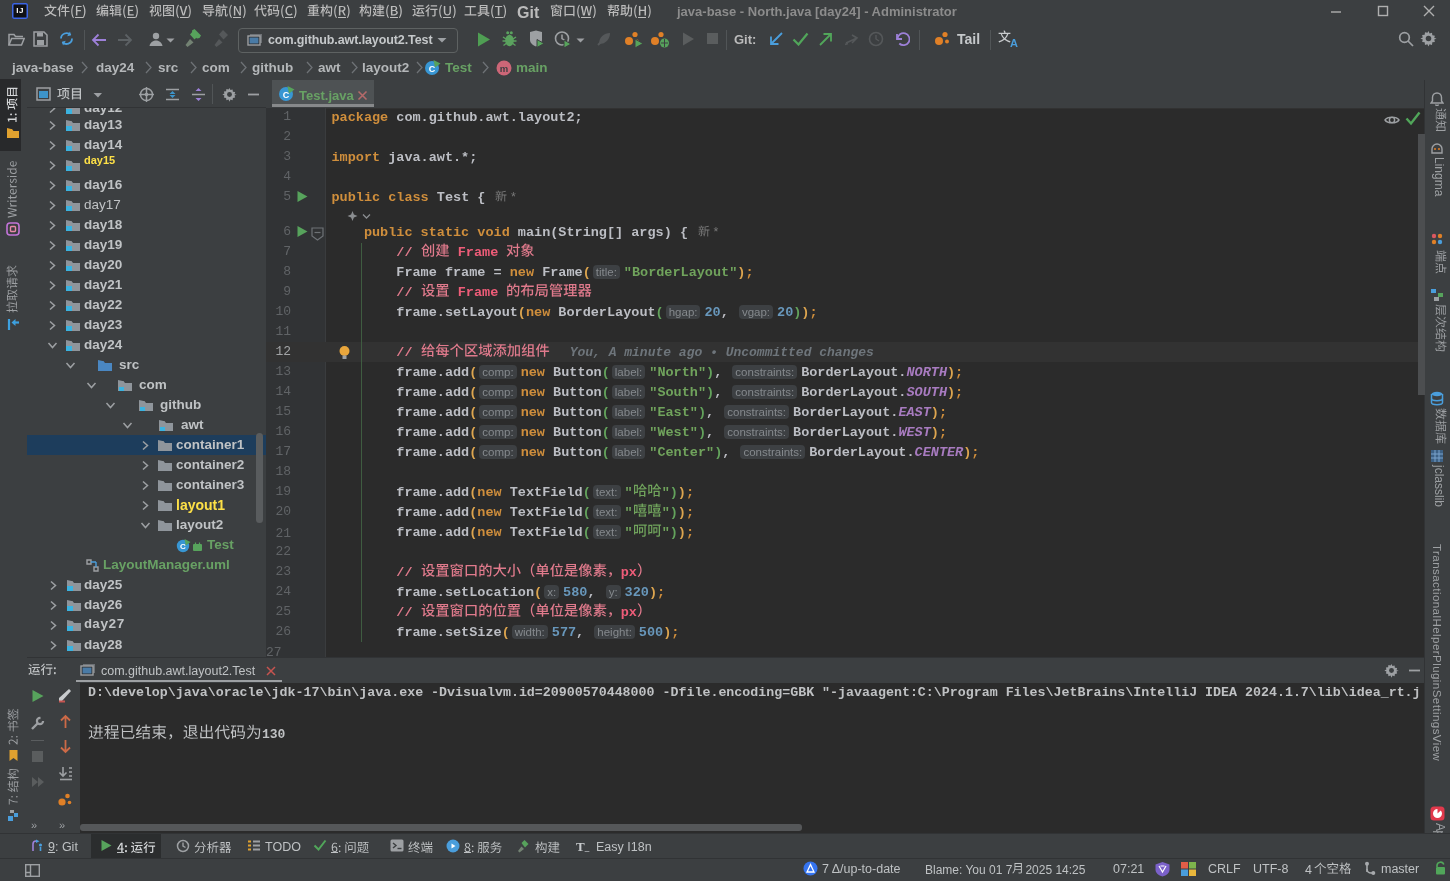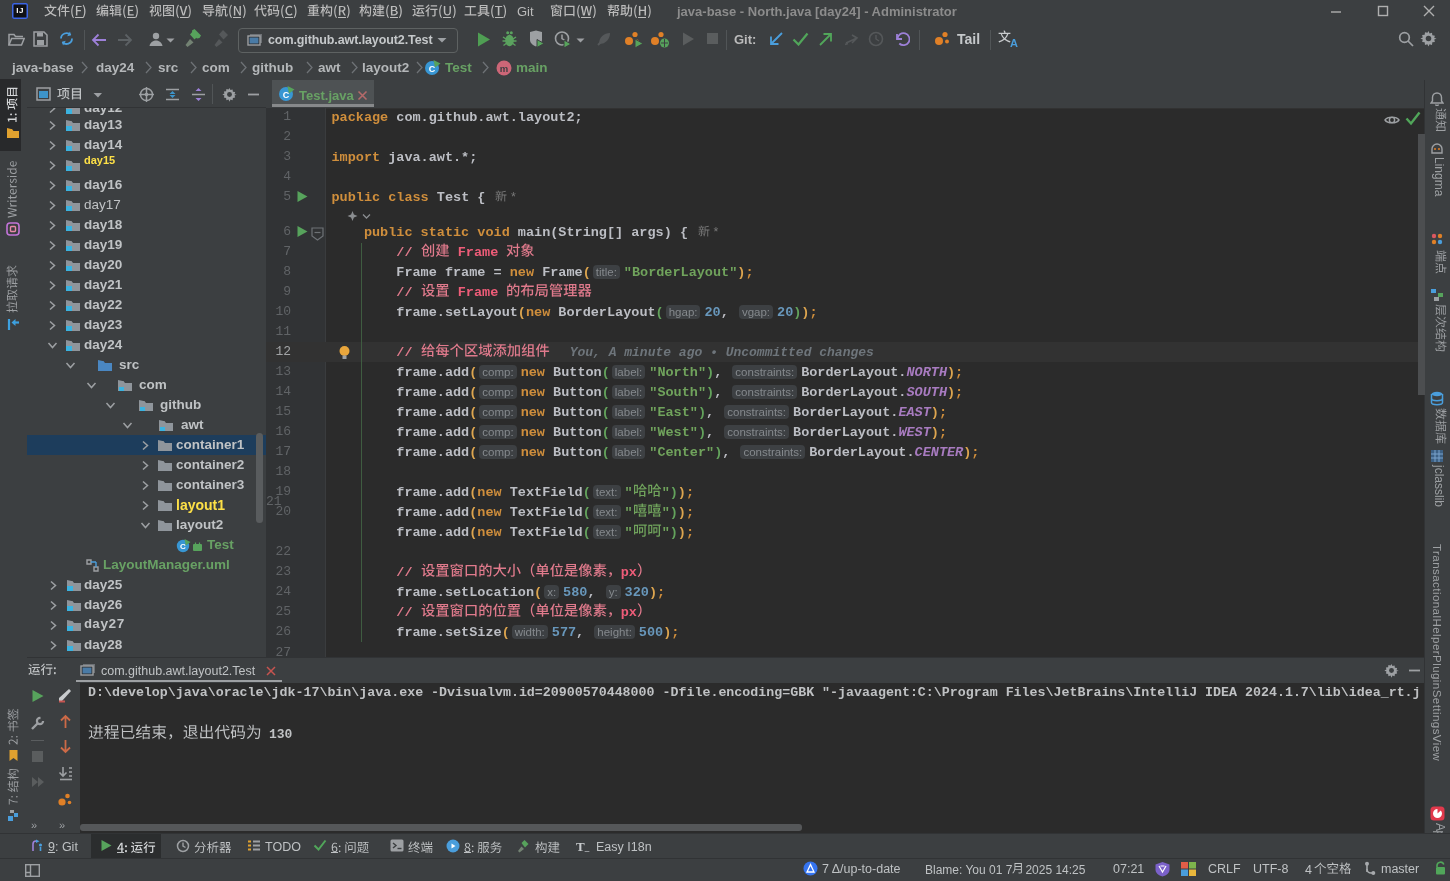--- a/index.html
+++ b/index.html
@@ -58,21 +58,21 @@
       <path fill="#bbbbbb" d="M4.9 1.2V2.4H11.5V1.2ZM0.8 1.8C1.5 2.4 2.6 3.2 3.1 3.6L3.9 2.7C3.4 2.3 2.4 1.6 1.6 1.1ZM4.9 9.9C5.3 9.8 6 9.7 10.6 9.2C10.8 9.6 11 9.9 11.1 10.2L12.2 9.7C11.7 8.7 10.7 7 9.9 5.8L8.9 6.2C9.3 6.8 9.7 7.5 10 8.2L6.3 8.5C6.9 7.6 7.5 6.4 8 5.3H12.4V4.1H4.1V5.3H6.6C6.1 6.5 5.4 7.7 5.2 8C4.9 8.4 4.7 8.6 4.5 8.7C4.6 9 4.8 9.7 4.9 9.9ZM3.4 5H0.5V6.1H2.2V10C1.6 10.3 1 10.8 0.4 11.5L1.3 12.6C1.9 11.8 2.5 11 2.9 11C3.2 11 3.7 11.4 4.2 11.7C5.1 12.3 6.2 12.4 7.8 12.4C9.2 12.4 11.3 12.4 12.3 12.3C12.3 11.9 12.5 11.3 12.6 10.9C11.3 11.1 9.2 11.2 7.8 11.2C6.4 11.2 5.3 11.2 4.4 10.6C4 10.3 3.7 10.1 3.4 10Z M18.7 1.2V2.4H25.1V1.2ZM16.4 0.5C15.7 1.4 14.5 2.6 13.4 3.3C13.6 3.5 13.9 4 14.1 4.3C15.3 3.4 16.7 2.1 17.6 0.9ZM18.2 4.8V6H22.3V11C22.3 11.2 22.2 11.3 22 11.3C21.7 11.3 20.9 11.3 20 11.3C20.2 11.6 20.4 12.1 20.4 12.5C21.6 12.5 22.4 12.5 22.9 12.3C23.4 12.1 23.6 11.8 23.6 11V6H25.5V4.8ZM16.9 3.3C16 4.7 14.6 6.3 13.3 7.2C13.5 7.4 13.9 8 14.1 8.3C14.5 7.9 15 7.5 15.4 7.1V12.6H16.7V5.7C17.2 5.1 17.7 4.4 18.1 3.7Z M29.1 14 30 13.6C28.9 11.8 28.4 9.6 28.4 7.4C28.4 5.2 28.9 3 30 1.1L29.1 0.7C27.9 2.7 27.2 4.8 27.2 7.4C27.2 10 27.9 12.1 29.1 14Z M35.4 11.6C37.5 11.6 38.9 10.5 38.9 7.3V1.9H37.5V7.4C37.5 9.6 36.6 10.3 35.4 10.3C34.2 10.3 33.3 9.6 33.3 7.4V1.9H31.8V7.3C31.8 10.5 33.3 11.6 35.4 11.6Z M41.7 14C42.9 12.1 43.6 10 43.6 7.4C43.6 4.8 42.9 2.7 41.7 0.7L40.8 1.1C41.9 3 42.4 5.2 42.4 7.4C42.4 9.6 41.9 11.8 40.8 13.6Z"></path>
     </svg>
   </div>
 <div class="a" style="left:443px;top:17px;width:8px;height:1px;background:#bbbbbb"></div>
 <div class="a" style="left:464px;top:4px">
     <svg width="43" height="16" viewBox="0 0 43 16">
       <path fill="#bbbbbb" d="M0.6 10.3V11.6H12.4V10.3H7.1V3.2H11.7V1.9H1.3V3.2H5.8V10.3Z M15.7 1.1V8.6H13.6V9.7H17.1C16.3 10.4 14.7 11.2 13.5 11.6C13.7 11.9 14.2 12.3 14.4 12.5C15.7 12.1 17.3 11.2 18.3 10.4L17.2 9.7H21.4L20.7 10.5C22.2 11.1 23.7 11.9 24.6 12.6L25.6 11.6C24.6 11.1 23.2 10.3 21.7 9.7H25.4V8.6H23.5V1.1ZM16.9 8.6V7.6H22.2V8.6ZM16.9 3.9H22.2V4.8H16.9ZM16.9 3V2.1H22.2V3ZM16.9 5.7H22.2V6.7H16.9Z M29.1 14 30 13.6C28.9 11.8 28.4 9.6 28.4 7.4C28.4 5.2 28.9 3 30 1.1L29.1 0.7C27.9 2.7 27.2 4.8 27.2 7.4C27.2 10 27.9 12.1 29.1 14Z M33.8 11.4H35.4V3.1H38.2V1.9H31V3.1H33.8Z M40.1 14C41.3 12.1 42 10 42 7.4C42 4.8 41.3 2.7 40.1 0.7L39.2 1.1C40.3 3 40.8 5.2 40.8 7.4C40.8 9.6 40.3 11.8 39.2 13.6Z"></path>
     </svg>
   </div>
 <div class="a" style="left:495px;top:17px;width:8px;height:1px;background:#bbbbbb"></div>
-<div class="a" style="left:517px;top:4px;color:#bbb;font-size:13px;font-weight:normal">Git</div>
+<div class="a" style="left:517px;top:4px;color:#bbb;font-size:16px;font-weight:bold">Git</div>
 <div class="a" style="left:550px;top:4px">
     <svg width="47" height="16" viewBox="0 0 47 16">
       <path fill="#bbbbbb" d="M4.8 2.7C3.7 3.4 2.2 4.1 0.9 4.4L1.6 5.4C3 5 4.5 4.2 5.7 3.3ZM7.4 3.3C8.7 3.9 10.5 4.8 11.3 5.4L12.2 4.6C11.2 4 9.4 3.1 8.1 2.6ZM5.5 4C5.3 4.4 5 4.9 4.7 5.4H2V12.5H3.3V12.1H9.8V12.5H11.1V5.4H6C6.3 5 6.6 4.7 6.8 4.3ZM3.3 11.2V6.3H9.8V11.2ZM4.8 8.8C5.2 9 5.7 9.2 6.1 9.4C5.4 9.8 4.5 10.1 3.6 10.3C3.8 10.5 4 10.8 4.1 11C5.2 10.8 6.2 10.4 7 9.8C7.7 10.2 8.3 10.5 8.7 10.8L9.3 10.2C8.9 9.9 8.4 9.6 7.8 9.3C8.4 8.8 8.9 8.2 9.2 7.4L8.6 7.1L8.4 7.2H5.7C5.8 7 5.9 6.8 6 6.6L5.1 6.4C4.8 7.1 4.3 7.7 3.6 8.3C3.8 8.4 4.1 8.7 4.3 8.9C4.6 8.6 4.9 8.2 5.2 7.9H7.9C7.6 8.3 7.3 8.6 6.9 8.9C6.4 8.6 5.8 8.4 5.3 8.2ZM5.4 0.7C5.5 0.9 5.7 1.2 5.8 1.5H0.9V3.7H2.2V2.5H10.8V3.6H12.1V1.5H7.3C7.1 1.2 6.9 0.7 6.7 0.4Z M14.5 1.8V12.2H15.8V11.2H23.2V12.2H24.5V1.8ZM15.8 9.9V3H23.2V9.9Z M29.1 14 30 13.6C28.9 11.8 28.4 9.6 28.4 7.4C28.4 5.2 28.9 3 30 1.1L29.1 0.7C27.9 2.7 27.2 4.8 27.2 7.4C27.2 10 27.9 12.1 29.1 14Z M32.9 11.4H34.7L36 6.1C36.1 5.4 36.3 4.7 36.4 3.9H36.5C36.6 4.7 36.8 5.4 36.9 6.1L38.2 11.4H40.1L41.9 1.9H40.5L39.6 6.8C39.4 7.9 39.3 8.9 39.1 9.9H39C38.8 8.9 38.6 7.9 38.4 6.8L37.2 1.9H35.8L34.6 6.8C34.4 7.9 34.1 8.9 33.9 9.9H33.9C33.7 8.9 33.5 7.9 33.4 6.8L32.5 1.9H30.9Z M43.8 14C45 12.1 45.7 10 45.7 7.4C45.7 4.8 45 2.7 43.8 0.7L42.8 1.1C44 3 44.5 5.2 44.5 7.4C44.5 9.6 44 11.8 42.8 13.6Z"></path>
     </svg>
   </div>
 <div class="a" style="left:581px;top:17px;width:10px;height:1px;background:#bbbbbb"></div>
 <div class="a" style="left:607px;top:4px">
     <svg width="45" height="16" viewBox="0 0 45 16">
       <path fill="#bbbbbb" d="M5.8 7V8H2.1C3.3 7.5 4 6.7 4.3 5.9H7V5H4.6L4.6 4.6V4.1H6.6V3.2H4.6V2.4H6.9V1.4H4.6V0.5H3.4V1.4H0.8V2.4H3.4V3.2H1.1V4.1H3.4V4.6C3.4 4.7 3.4 4.8 3.4 5H0.6V5.9H2.9C2.5 6.5 1.9 7 0.8 7.3C1.1 7.5 1.5 7.9 1.6 8.2L1.9 8.1V11.8H3.1V9.1H5.8V12.5H7.1V9.1H10.1V10.6C10.1 10.7 10 10.8 9.8 10.8C9.6 10.8 8.8 10.8 8.1 10.8C8.3 11.1 8.4 11.5 8.5 11.8C9.6 11.8 10.3 11.8 10.7 11.6C11.2 11.5 11.3 11.2 11.3 10.6V8H7.1V7ZM7.5 1V7.5H8.7V2H10.6C10.2 2.6 9.9 3.2 9.5 3.7C10.6 4.3 11 4.9 11 5.3C11 5.6 10.9 5.7 10.7 5.8C10.5 5.9 10.3 5.9 10.2 5.9C9.8 5.9 9.4 5.9 8.9 5.9C9.1 6.1 9.2 6.6 9.3 6.9C9.8 6.9 10.3 6.9 10.7 6.9C11 6.9 11.3 6.8 11.5 6.7C12 6.4 12.2 6 12.2 5.4C12.2 4.8 11.9 4.2 10.8 3.5C11.3 2.9 11.9 2.1 12.3 1.4L11.5 0.9L11.2 1Z M21.1 0.5C21.1 1.5 21.1 2.4 21 3.4H19.1V4.5H21C20.8 7.6 20.2 10.1 17.8 11.6C18.1 11.8 18.5 12.3 18.7 12.5C21.3 10.8 22 7.9 22.2 4.5H23.9C23.8 9 23.7 10.7 23.4 11.1C23.3 11.3 23.1 11.3 22.9 11.3C22.6 11.3 22 11.3 21.3 11.2C21.5 11.6 21.6 12.1 21.7 12.4C22.3 12.5 23 12.5 23.4 12.4C23.9 12.3 24.2 12.2 24.5 11.8C24.9 11.3 25 9.4 25.1 3.9C25.1 3.8 25.1 3.4 25.1 3.4H22.2C22.3 2.4 22.3 1.5 22.3 0.5ZM13.4 10 13.6 11.3C15.2 10.9 17.4 10.4 19.4 9.9L19.3 8.8L18.7 8.9V1.1H14.3V9.8ZM15.4 9.6V7.6H17.5V9.2ZM15.4 4.9H17.5V6.6H15.4ZM15.4 3.8V2.2H17.5V3.8Z M29.1 14 30 13.6C28.9 11.8 28.4 9.6 28.4 7.4C28.4 5.2 28.9 3 30 1.1L29.1 0.7C27.9 2.7 27.2 4.8 27.2 7.4C27.2 10 27.9 12.1 29.1 14Z M31.9 11.4H33.4V7.1H37.5V11.4H39V1.9H37.5V5.8H33.4V1.9H31.9Z M41.8 14C43 12.1 43.7 10 43.7 7.4C43.7 4.8 43 2.7 41.8 0.7L40.9 1.1C42 3 42.5 5.2 42.5 7.4C42.5 9.6 42 11.8 40.9 13.6Z"></path>
     </svg>
@@ -670,27 +670,27 @@
 <div class="a mono" style="left:266px;top:322px;width:25px;text-align:right;color:#606366;font-size:13px;line-height:20px">11</div>
 <div class="a mono" style="left:266px;top:342px;width:25px;text-align:right;color:#a1a3a5;font-size:13px;line-height:20px">12</div>
 <div class="a mono" style="left:266px;top:362px;width:25px;text-align:right;color:#606366;font-size:13px;line-height:20px">13</div>
 <div class="a mono" style="left:266px;top:382px;width:25px;text-align:right;color:#606366;font-size:13px;line-height:20px">14</div>
 <div class="a mono" style="left:266px;top:402px;width:25px;text-align:right;color:#606366;font-size:13px;line-height:20px">15</div>
 <div class="a mono" style="left:266px;top:422px;width:25px;text-align:right;color:#606366;font-size:13px;line-height:20px">16</div>
 <div class="a mono" style="left:266px;top:442px;width:25px;text-align:right;color:#606366;font-size:13px;line-height:20px">17</div>
 <div class="a mono" style="left:266px;top:462px;width:25px;text-align:right;color:#606366;font-size:13px;line-height:20px">18</div>
 <div class="a mono" style="left:266px;top:482px;width:25px;text-align:right;color:#606366;font-size:13px;line-height:20px">19</div>
 <div class="a mono" style="left:266px;top:502px;width:25px;text-align:right;color:#606366;font-size:13px;line-height:20px">20</div>
-<div class="a mono" style="left:266px;top:492px;width:25px;color:#606366;font-size:13px;line-height:20px">21</div>
+<div class="a mono" style="left:266px;top:524px;width:25px;text-align:right;color:#606366;font-size:13px;line-height:20px">21</div>
 <div class="a mono" style="left:266px;top:542px;width:25px;text-align:right;color:#606366;font-size:13px;line-height:20px">22</div>
 <div class="a mono" style="left:266px;top:562px;width:25px;text-align:right;color:#606366;font-size:13px;line-height:20px">23</div>
 <div class="a mono" style="left:266px;top:582px;width:25px;text-align:right;color:#606366;font-size:13px;line-height:20px">24</div>
 <div class="a mono" style="left:266px;top:602px;width:25px;text-align:right;color:#606366;font-size:13px;line-height:20px">25</div>
 <div class="a mono" style="left:266px;top:622px;width:25px;text-align:right;color:#606366;font-size:13px;line-height:20px">26</div>
-<div class="a mono" style="left:266px;top:643px;width:25px;text-align:right;color:#606366;font-size:13px;line-height:20px">27</div>
+<div class="a mono" style="left:266px;top:643px;width:25px;color:#606366;font-size:13px;line-height:20px">27</div>
 <svg class="a" style="left:296px;top:190px" width="12" height="13">
     <path d="M1.5 1l10 5.5-10 5.5z" fill="#57a35c"></path>
   </svg>
 <svg class="a" style="left:296px;top:225px" width="12" height="13">
     <path d="M1.5 1l10 5.5-10 5.5z" fill="#57a35c"></path>
   </svg>
 <svg class="a" style="left:311px;top:227px" width="13" height="14">
     <path d="M1 1h11v8l-5.5 4L1 9z" fill="none" stroke="#6e7276" stroke-width="1.2"></path>
     <path d="M3.5 5.5h6" stroke="#6e7276" stroke-width="1.2"></path>
   </svg>
@@ -893,21 +893,21 @@
     <circle cx="5" cy="10" r="3.6" fill="#e08027"></circle>
     <circle cx="10.5" cy="4" r="2.3" fill="#e08027"></circle>
     <circle cx="12.5" cy="10.5" r="1.8" fill="#e08027"></circle>
   </svg>
 <div class="a" style="left:59px;top:819px;color:#9da0a3;font-size:11px">»</div>
 <div class="a mono" style="left:88px;top:685px;width:1336px;overflow:hidden;color:#bfc1c3;font-size:13.3px;font-weight:bold;white-space:pre;letter-spacing:0">D:\develop\java\oracle\jdk-17\bin\java.exe -Dvisualvm.id=20900570448000 -Dfile.encoding=GBK "-javaagent:C:\Program Files\JetBrains\IntelliJ IDEA 2024.1.7\lib\idea_rt.j</div>
 <div class="a row" style="left:88px;top:724px">
     <svg width="174" height="20" viewBox="0 0 174 20">
       <path fill="#bfc1c3" d="M1.3 1.6C2.1 2.4 3.2 3.6 3.7 4.3L4.6 3.5C4.1 2.8 3 1.7 2.1 1ZM11.4 1V3.5H8.8V1H7.6V3.5H5.4V4.6H7.6V6.5L7.6 7.5H5.3V8.6H7.4C7.2 9.8 6.7 11 5.5 11.9C5.8 12.1 6.2 12.5 6.4 12.7C7.8 11.7 8.4 10.1 8.6 8.6H11.4V12.6H12.6V8.6H14.9V7.5H12.6V4.6H14.6V3.5H12.6V1ZM8.8 4.6H11.4V7.5H8.7L8.8 6.5ZM4.1 6.4H0.8V7.5H3V12C2.3 12.3 1.4 13 0.6 13.9L1.4 14.9C2.2 13.9 3 12.9 3.5 12.9C3.9 12.9 4.4 13.5 5 13.9C6.1 14.6 7.5 14.7 9.4 14.7C10.9 14.7 13.8 14.6 14.9 14.6C14.9 14.2 15.1 13.7 15.2 13.4C13.7 13.5 11.3 13.7 9.4 13.7C7.7 13.7 6.3 13.5 5.3 12.9C4.8 12.6 4.4 12.3 4.1 12.1Z M24.2 2.3H29V5.2H24.2ZM23.1 1.3V6.3H30.1V1.3ZM22.9 10.6V11.6H26V13.7H21.8V14.7H31V13.7H27.1V11.6H30.3V10.6H27.1V8.7H30.7V7.6H22.5V8.7H26V10.6ZM21.5 0.9C20.3 1.4 18.2 1.8 16.5 2.1C16.6 2.4 16.8 2.8 16.8 3C17.6 3 18.4 2.8 19.1 2.7V5.1H16.6V6.2H19C18.4 8 17.3 10.1 16.2 11.2C16.4 11.5 16.7 11.9 16.9 12.3C17.7 11.3 18.5 9.7 19.1 8.1V15.1H20.3V8.3C20.9 9 21.5 9.8 21.8 10.3L22.5 9.4C22.2 9 20.8 7.6 20.3 7.2V6.2H22.3V5.1H20.3V2.4C21.1 2.2 21.8 2 22.3 1.8Z M33.1 1.6V2.8H43.4V7H35.1V4.3H33.9V12.3C33.9 14.3 34.7 14.7 37.3 14.7C37.9 14.7 42.6 14.7 43.2 14.7C45.8 14.7 46.3 13.9 46.6 10.9C46.3 10.9 45.8 10.7 45.4 10.5C45.2 13 45 13.6 43.2 13.6C42.2 13.6 38 13.6 37.2 13.6C35.5 13.6 35.1 13.3 35.1 12.3V8.1H43.4V8.9H44.6V1.6Z M48 13.1 48.2 14.3C49.7 13.9 51.8 13.5 53.8 13L53.7 11.9C51.6 12.4 49.4 12.8 48 13.1ZM48.3 7.2C48.5 7 48.9 7 50.9 6.7C50.2 7.7 49.5 8.5 49.2 8.8C48.7 9.4 48.4 9.8 48 9.8C48.1 10.2 48.3 10.7 48.4 11C48.8 10.8 49.3 10.7 53.8 9.9C53.7 9.6 53.7 9.1 53.7 8.8L50.2 9.4C51.4 8 52.7 6.3 53.8 4.6L52.7 4C52.4 4.5 52 5.1 51.7 5.7L49.6 5.8C50.5 4.5 51.4 2.8 52.1 1.2L50.9 0.7C50.3 2.6 49.1 4.5 48.8 5C48.4 5.5 48.2 5.9 47.9 6C48 6.3 48.2 6.9 48.3 7.2ZM57.5 0.6V2.7H53.8V3.9H57.5V6.4H54.2V7.5H62V6.4H58.7V3.9H62.3V2.7H58.7V0.6ZM54.7 9.1V15.2H55.8V14.5H60.5V15.1H61.6V9.1ZM55.8 13.4V10.2H60.5V13.4Z M65.5 5.2V9.7H69.8C68.4 11.4 66 12.9 63.8 13.7C64.1 13.9 64.5 14.3 64.7 14.6C66.7 13.8 68.9 12.3 70.5 10.6V15.2H71.7V10.5C73.2 12.3 75.5 13.8 77.6 14.7C77.8 14.3 78.2 13.9 78.5 13.6C76.2 12.9 73.8 11.4 72.4 9.7H76.8V5.2H71.7V3.4H77.8V2.3H71.7V0.6H70.5V2.3H64.4V3.4H70.5V5.2ZM66.6 6.2H70.5V8.6H66.6ZM71.7 6.2H75.6V8.6H71.7Z M81.5 15.6C83.1 15 84.2 13.7 84.2 12C84.2 10.9 83.7 10.2 82.9 10.2C82.2 10.2 81.7 10.6 81.7 11.3C81.7 12.1 82.2 12.5 82.9 12.5L83.1 12.4C83 13.5 82.3 14.3 81.1 14.8Z M96.1 1.9C96.9 2.7 97.9 3.8 98.4 4.5L99.4 3.8C98.9 3.1 97.8 2 97 1.3ZM107.1 4.7V6.3H102.2V4.7ZM107.1 3.8H102.2V2.3H107.1ZM100.9 12.6C101.2 12.4 101.7 12.2 105 11.3C104.9 11.1 104.9 10.6 104.9 10.3L102.2 11V7.3H108.3V1.3H101V10.5C101 11.2 100.6 11.5 100.3 11.6C100.5 11.8 100.8 12.3 100.9 12.6ZM103.6 8.4C105.3 9.6 107.4 11.4 108.3 12.5L109.2 11.8C108.7 11.2 107.8 10.4 106.9 9.7C107.8 9.2 108.7 8.5 109.5 7.9L108.6 7.2C108 7.8 107 8.5 106.2 9.1C105.6 8.6 105 8.2 104.5 7.8ZM98.9 6.3H95.6V7.4H97.8V12.2C97.1 12.5 96.3 13.1 95.4 13.9L96.2 14.9C97 14 97.8 13.1 98.4 13.1C98.8 13.1 99.3 13.6 100 14C101 14.6 102.4 14.7 104.3 14.7C105.8 14.7 108.6 14.6 109.7 14.6C109.7 14.3 109.9 13.7 110 13.4C108.5 13.6 106.1 13.7 104.3 13.7C102.6 13.7 101.2 13.6 100.2 13C99.6 12.7 99.2 12.4 98.9 12.2Z M112.2 8.5V14.2H123.5V15.1H124.7V8.5H123.5V13.1H119.1V7.5H124.1V2.1H122.8V6.4H119.1V0.6H117.8V6.4H114.2V2.1H113V7.5H117.8V13.1H113.6V8.5Z M137.7 1.5C138.6 2.3 139.7 3.4 140.3 4.1L141.2 3.5C140.6 2.8 139.5 1.7 138.6 1ZM135.1 0.9C135.1 2.5 135.2 4.1 135.4 5.6L131.5 6.1L131.7 7.2L135.5 6.7C136.1 11.7 137.4 15 140 15.2C140.8 15.2 141.5 14.4 141.8 11.6C141.6 11.5 141 11.2 140.8 11C140.7 12.8 140.4 13.8 139.9 13.8C138.2 13.6 137.2 10.7 136.7 6.5L141.5 5.9L141.3 4.8L136.5 5.4C136.4 4 136.3 2.5 136.2 0.9ZM131.3 0.8C130.3 3.3 128.5 5.7 126.7 7.3C126.9 7.5 127.3 8.1 127.4 8.4C128.2 7.8 128.9 7 129.5 6.1V15.1H130.8V4.4C131.4 3.3 132 2.3 132.5 1.2Z M148.7 10.7V11.7H154.7V10.7ZM150 3.6C149.8 5.2 149.6 7.3 149.4 8.6H149.8L155.8 8.6C155.5 12.1 155.2 13.5 154.8 13.9C154.6 14 154.5 14.1 154.2 14C153.9 14 153.2 14 152.4 14C152.6 14.3 152.7 14.7 152.8 15.1C153.5 15.1 154.2 15.1 154.7 15.1C155.1 15 155.4 14.9 155.7 14.6C156.3 14 156.7 12.4 157 8.1C157 7.9 157.1 7.6 157.1 7.6H155.1C155.3 5.6 155.6 3.2 155.7 1.6L154.9 1.5L154.7 1.6H149.2V2.7H154.5C154.4 4 154.2 6 154 7.6H150.7C150.8 6.4 151 4.9 151.1 3.7ZM143 1.5V2.6H144.9C144.5 5 143.8 7.2 142.7 8.7C142.8 9 143.1 9.7 143.2 10C143.5 9.6 143.8 9.2 144 8.7V14.4H145.1V13.2H148V6.3H145.1C145.5 5.2 145.8 3.9 146.1 2.6H148.4V1.5ZM145.1 7.4H146.9V12.1H145.1Z M160.6 1.5C161.2 2.3 161.9 3.3 162.2 3.9L163.3 3.4C163 2.7 162.2 1.8 161.6 1.1ZM165.9 8C166.7 9 167.6 10.3 168 11.2L169.1 10.6C168.6 9.8 167.7 8.5 166.9 7.6ZM164.5 0.7V2.5C164.5 3.1 164.5 3.8 164.4 4.4H159.3V5.6H164.3C163.9 8.4 162.7 11.6 158.9 14.1C159.2 14.3 159.6 14.7 159.8 14.9C163.8 12.3 165.1 8.7 165.5 5.6H171C170.8 11 170.5 13.1 170 13.6C169.8 13.8 169.7 13.8 169.3 13.8C168.9 13.8 168 13.8 166.9 13.7C167.1 14.1 167.3 14.6 167.3 15C168.3 15 169.3 15 169.8 15C170.4 14.9 170.8 14.8 171.1 14.3C171.7 13.6 172 11.4 172.2 5.1C172.2 4.9 172.2 4.4 172.2 4.4H165.6C165.7 3.8 165.7 3.1 165.7 2.5V0.7Z"></path>
     </svg>
-    <span class="mono" style="color:#bfc1c3;font-size:13px;font-weight:bold;margin-left:7px">130</span>
+    <span class="mono" style="color:#bfc1c3;font-size:13px;font-weight:bold;">130</span>
   </div>
 <div class="a" style="left:80px;top:824px;width:722px;height:7px;background:#555759;border-radius:3px"></div>
 <div class="a" style="left:0;top:833px;width:1450px;height:25px;background:#3c3f41;border-top:1px solid #313335"></div>
 <div class="a" style="left:30px;top:839px">
     <svg width="14" height="14">
       <path d="M3 12V5a3 3 0 0 1 3-3" fill="none" stroke="#9d80d8" stroke-width="1.6"></path>
       <path d="M6 0.5l3.5 1.8L6 4z" fill="#4a9edc"></path>
       <path d="M10.5 12V8" stroke="#4a9edc" stroke-width="1.6"></path>
       <circle cx="10.5" cy="6" r="1.6" fill="#4a9edc"></circle>
     </svg>

